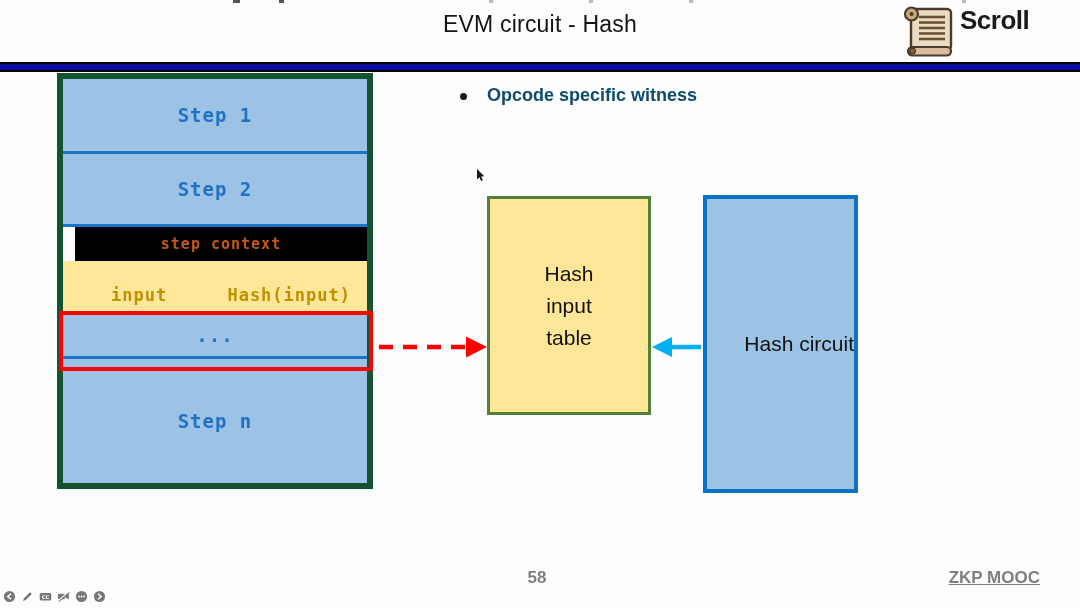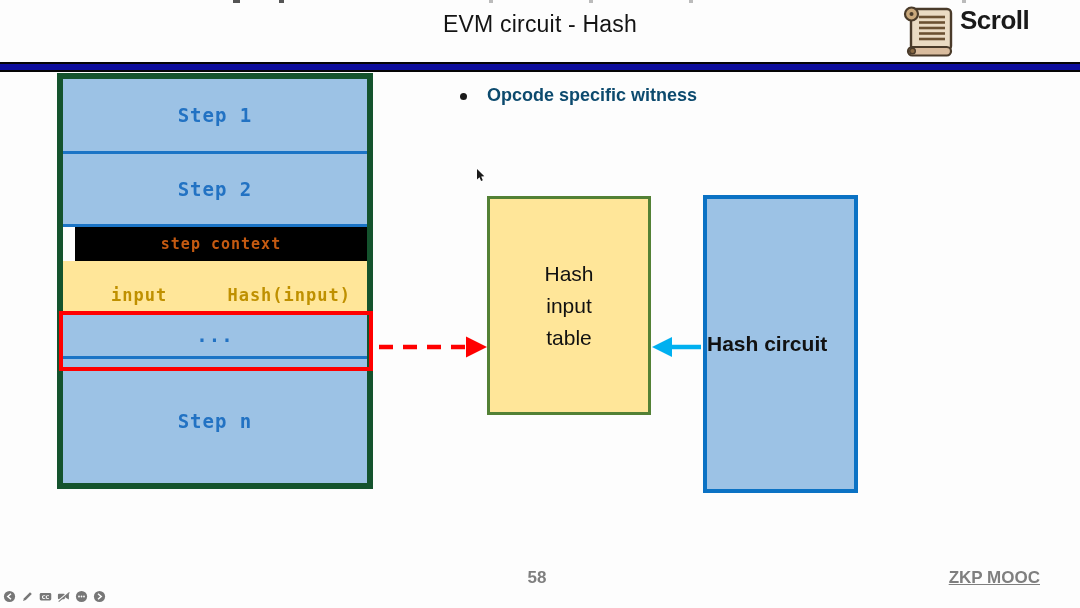--- a/index.html
+++ b/index.html
@@ -37,21 +37,21 @@
   .bullet-dot{width:7px;height:7px;border-radius:50%;background:#1a1a1a;margin:8px 20px 0 0;}
   .bullet-text{font-size:18px;font-weight:bold;color:#0c4a6e;}
 
   
   .lookup-box{position:absolute;left:487px;top:196px;width:164px;height:219px;
     box-sizing:border-box;background:#ffe699;border:3px solid #538135;
     display:flex;flex-direction:column;align-items:center;justify-content:center;
     font-size:21px;color:#111;line-height:32px;}
   .circuit-box{position:absolute;left:703px;top:195px;width:155px;height:298px;
     box-sizing:border-box;background:#9cc2e5;border:4px solid #0b72c4;
-    display:flex;align-items:center;justify-content:flex-start;font-size:21px;color:#111;font-weight:bold;}
+    display:flex;align-items:center;justify-content:flex-end;font-size:21px;color:#111;}
 
   svg.overlay{position:absolute;left:0;top:0;pointer-events:none;}
 
   
   .page-num{position:absolute;left:487px;width:100px;top:568px;text-align:center;
     font-size:17px;font-weight:bold;color:#7f7f7f;}
   .course-label{position:absolute;right:40px;top:568px;font-size:17px;font-weight:bold;color:#7f7f7f;text-decoration:underline;}
 
   
   .controls{position:absolute;left:3px;top:590px;display:flex;gap:5px;align-items:center;}

